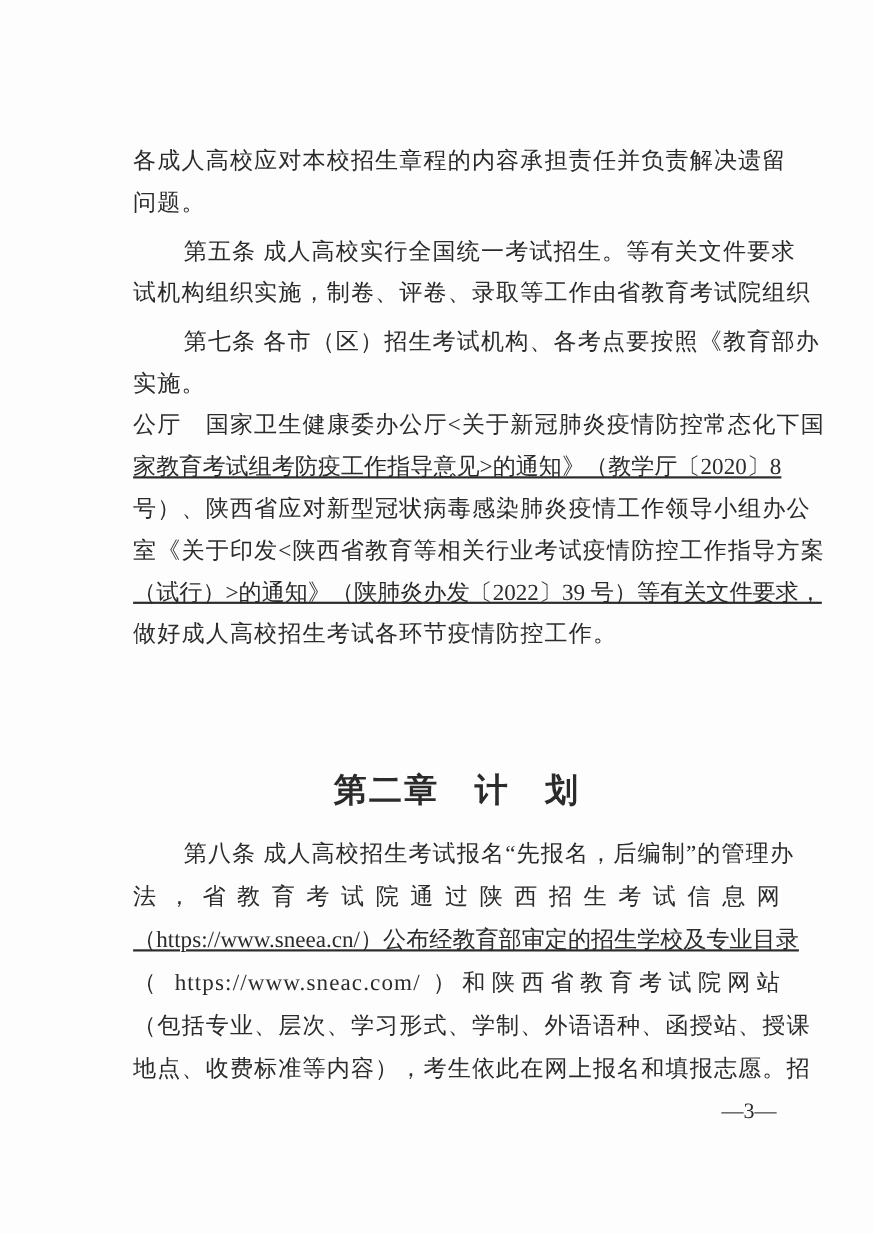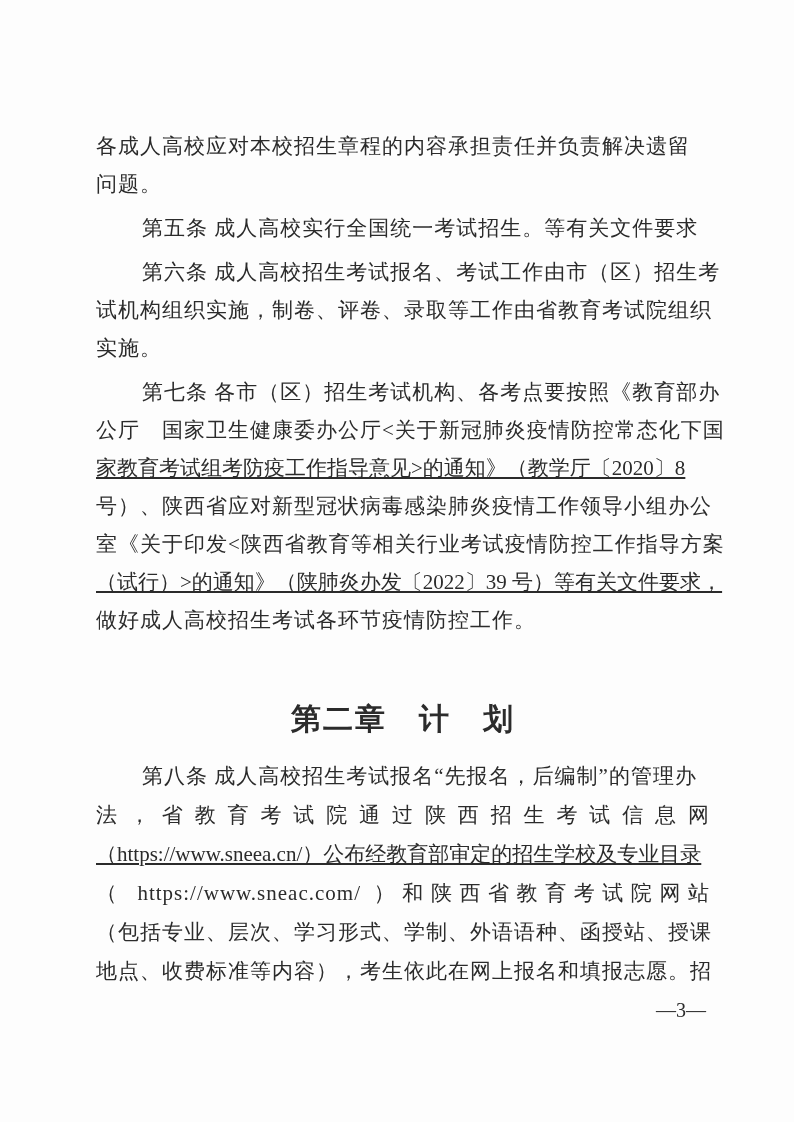--- a/index.html
+++ b/index.html
@@ -11,20 +11,21 @@
     height: 1122px;
     position: relative;
     background: #fdfdfd;
     overflow: hidden;
     font-family: "Liberation Serif", "DejaVu Serif", serif;
     color: #2b2b2b;
   }
   .page {
     position: absolute;
     inset: 0;
+    margin-left: 25px;
   }
   .block {
     position: absolute;
     left: 96px;
     right: 84px;
   }
   .block1 { top: 127px; }
   .block2 { top: 757px; }
   .line {
     line-height: 38px;
@@ -68,24 +69,23 @@
 </style>
 </head>
 <body>
 
 <div class="page">
 
   <div class="block block1">
     <div class="line"><span>各成人高校应对本校招生章程的内容承担责任并负责解决遗留</span></div>
     <div class="line"><span>问题。</span></div>
     <div class="line indent pgap"><span class="b">第五条</span><span> 成人高校实行全国统一考试招生。等有关文件要求</span></div>
-    <div class="line indent pgap"><span class="b">第六条</span><span> 成人高校招生考试报名、考试工作由市（区）招生考</span></div>
     <div class="line"><span>试机构组织实施，制卷、评卷、录取等工作由省教育考试院组织</span></div>
+    <div class="line indent pgap"><span class="b">第七条</span><span> 各市（区）招生考试机构、各考点要按照《教育部办</span></div>
     <div class="line"><span>实施。</span></div>
-    <div class="line indent pgap"><span class="b">第七条</span><span> 各市（区）招生考试机构、各考点要按照《教育部办</span></div>
     <div class="line"><span>公厅　国家卫生健康委办公厅&lt;关于新冠肺炎疫情防控常态化下国</span></div>
     <div class="line tight"><span>家教育考试组考防疫工作指导意见&gt;的通知》（教学厅〔2020〕8</span></div>
     <div class="line"><span>号）、陕西省应对新型冠状病毒感染肺炎疫情工作领导小组办公</span></div>
     <div class="line"><span>室《关于印发&lt;陕西省教育等相关行业考试疫情防控工作指导方案</span></div>
     <div class="line tight"><span>（试行）&gt;的通知》（陕肺炎办发〔2022〕39 号）等有关文件要求，</span></div>
     <div class="line"><span>做好成人高校招生考试各环节疫情防控工作。</span></div>
   </div>
 
   <h2 class="heading">第二章　计　划</h2>
 

